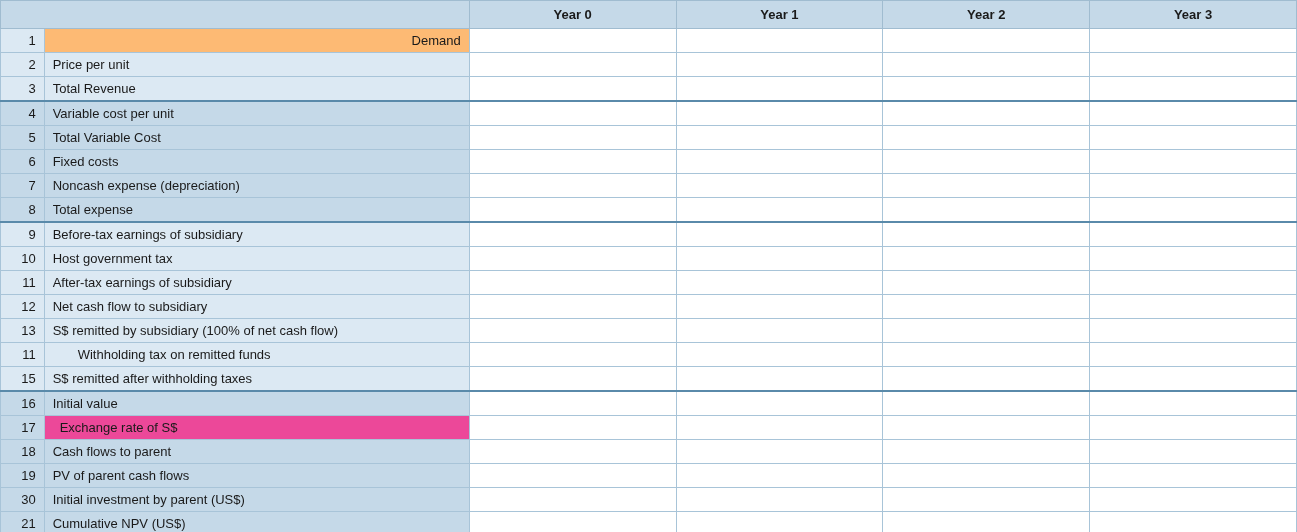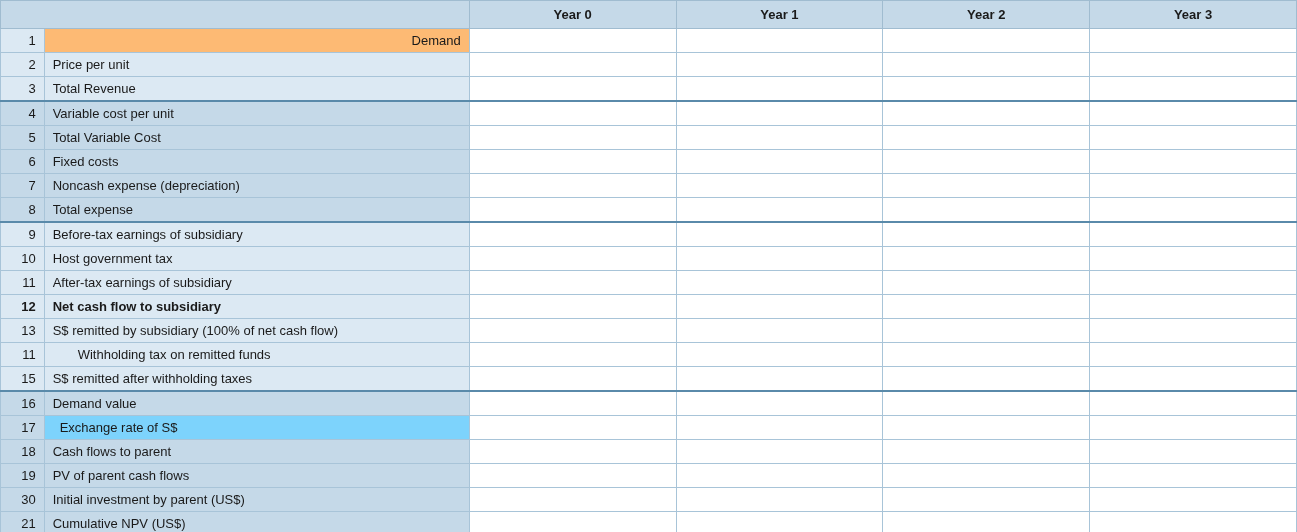--- a/index.html
+++ b/index.html
@@ -147,21 +147,21 @@
           <td class="data-cell" style="background: rgb(255, 255, 255);"></td>
         </tr>
         <tr style="background: rgb(220, 233, 243);">
           <td class="row-num" style="background: rgb(220, 233, 243);">11</td>
           <td class="label-cell" style="background: rgb(220, 233, 243);">After-tax earnings of subsidiary</td>
           <td class="data-cell" style="background: rgb(255, 255, 255);"></td>
           <td class="data-cell" style="background: rgb(255, 255, 255);"></td>
           <td class="data-cell" style="background: rgb(255, 255, 255);"></td>
           <td class="data-cell" style="background: rgb(255, 255, 255);"></td>
         </tr>
-        <tr style="background: #b91c1c; font-weight: bold;">
+        <tr style="background: #b91c1c;">
           <td class="row-num" style="background: rgb(220, 233, 243);">12</td>
           <td class="label-cell" style="background: rgb(220, 233, 243);">Net cash flow to subsidiary</td>
           <td class="data-cell" style="background: rgb(255, 255, 255);"></td>
           <td class="data-cell" style="background: rgb(255, 255, 255);"></td>
           <td class="data-cell" style="background: rgb(255, 255, 255);"></td>
           <td class="data-cell" style="background: rgb(255, 255, 255);"></td>
         </tr>
         <tr style="background: rgb(220, 233, 243);">
           <td class="row-num" style="background: rgb(220, 233, 243);">13</td>
           <td class="label-cell" style="background: rgb(220, 233, 243);">S$ remitted by subsidiary (100% of net cash flow)</td>
@@ -181,29 +181,29 @@
         <tr style="background: rgb(220, 233, 243); border-bottom: 2px solid rgb(90, 138, 170);">
           <td class="row-num" style="background: rgb(220, 233, 243); border-bottom: 2px solid rgb(90, 138, 170);">15</td>
           <td class="label-cell" style="background: rgb(220, 233, 243); border-bottom: 2px solid rgb(90, 138, 170);">S$ remitted after withholding taxes</td>
           <td class="data-cell" style="background: rgb(255, 255, 255); border-bottom: 2px solid rgb(90, 138, 170);"></td>
           <td class="data-cell" style="background: rgb(255, 255, 255); border-bottom: 2px solid rgb(90, 138, 170);"></td>
           <td class="data-cell" style="background: rgb(255, 255, 255); border-bottom: 2px solid rgb(90, 138, 170);"></td>
           <td class="data-cell" style="background: rgb(255, 255, 255); border-bottom: 2px solid rgb(90, 138, 170);"></td>
         </tr>
         <tr style="background: rgb(197, 217, 232); border-top: 2px solid rgb(90, 138, 170); margin-left: 16px;">
           <td class="row-num" style="background: rgb(197, 217, 232); border-top: 2px solid rgb(90, 138, 170);">16</td>
-          <td class="label-cell" style="background: rgb(197, 217, 232); border-top: 2px solid rgb(90, 138, 170);">Demand value</td>
+          <td class="label-cell" style="background: rgb(197, 217, 232); border-top: 2px solid rgb(90, 138, 170);">Initial value</td>
           <td class="data-cell" style="background: rgb(255, 255, 255); border-top: 2px solid rgb(90, 138, 170);"></td>
           <td class="data-cell" style="background: rgb(255, 255, 255); border-top: 2px solid rgb(90, 138, 170);"></td>
           <td class="data-cell" style="background: rgb(255, 255, 255); border-top: 2px solid rgb(90, 138, 170);"></td>
           <td class="data-cell" style="background: rgb(255, 255, 255); border-top: 2px solid rgb(90, 138, 170);"></td>
         </tr>
         <tr style="background: rgb(197, 217, 232);">
           <td class="row-num" style="background: rgb(197, 217, 232);">17</td>
-          <td class="label-cell" style="background: #7dd3fc; padding-left: 15px;">Exchange rate of S$</td>
+          <td class="label-cell" style="background: #ec4899; padding-left: 15px;">Exchange rate of S$</td>
           <td class="data-cell" style="background: rgb(255, 255, 255);"></td>
           <td class="data-cell" style="background: rgb(255, 255, 255);"></td>
           <td class="data-cell" style="background: rgb(255, 255, 255);"></td>
           <td class="data-cell" style="background: rgb(255, 255, 255);"></td>
         </tr>
         <tr style="background: rgb(197, 217, 232);">
           <td class="row-num" style="background: rgb(197, 217, 232);">18</td>
           <td class="label-cell" style="background: rgb(197, 217, 232);">Cash flows to parent</td>
           <td class="data-cell" style="background: rgb(255, 255, 255);"></td>
           <td class="data-cell" style="background: rgb(255, 255, 255);"></td>

